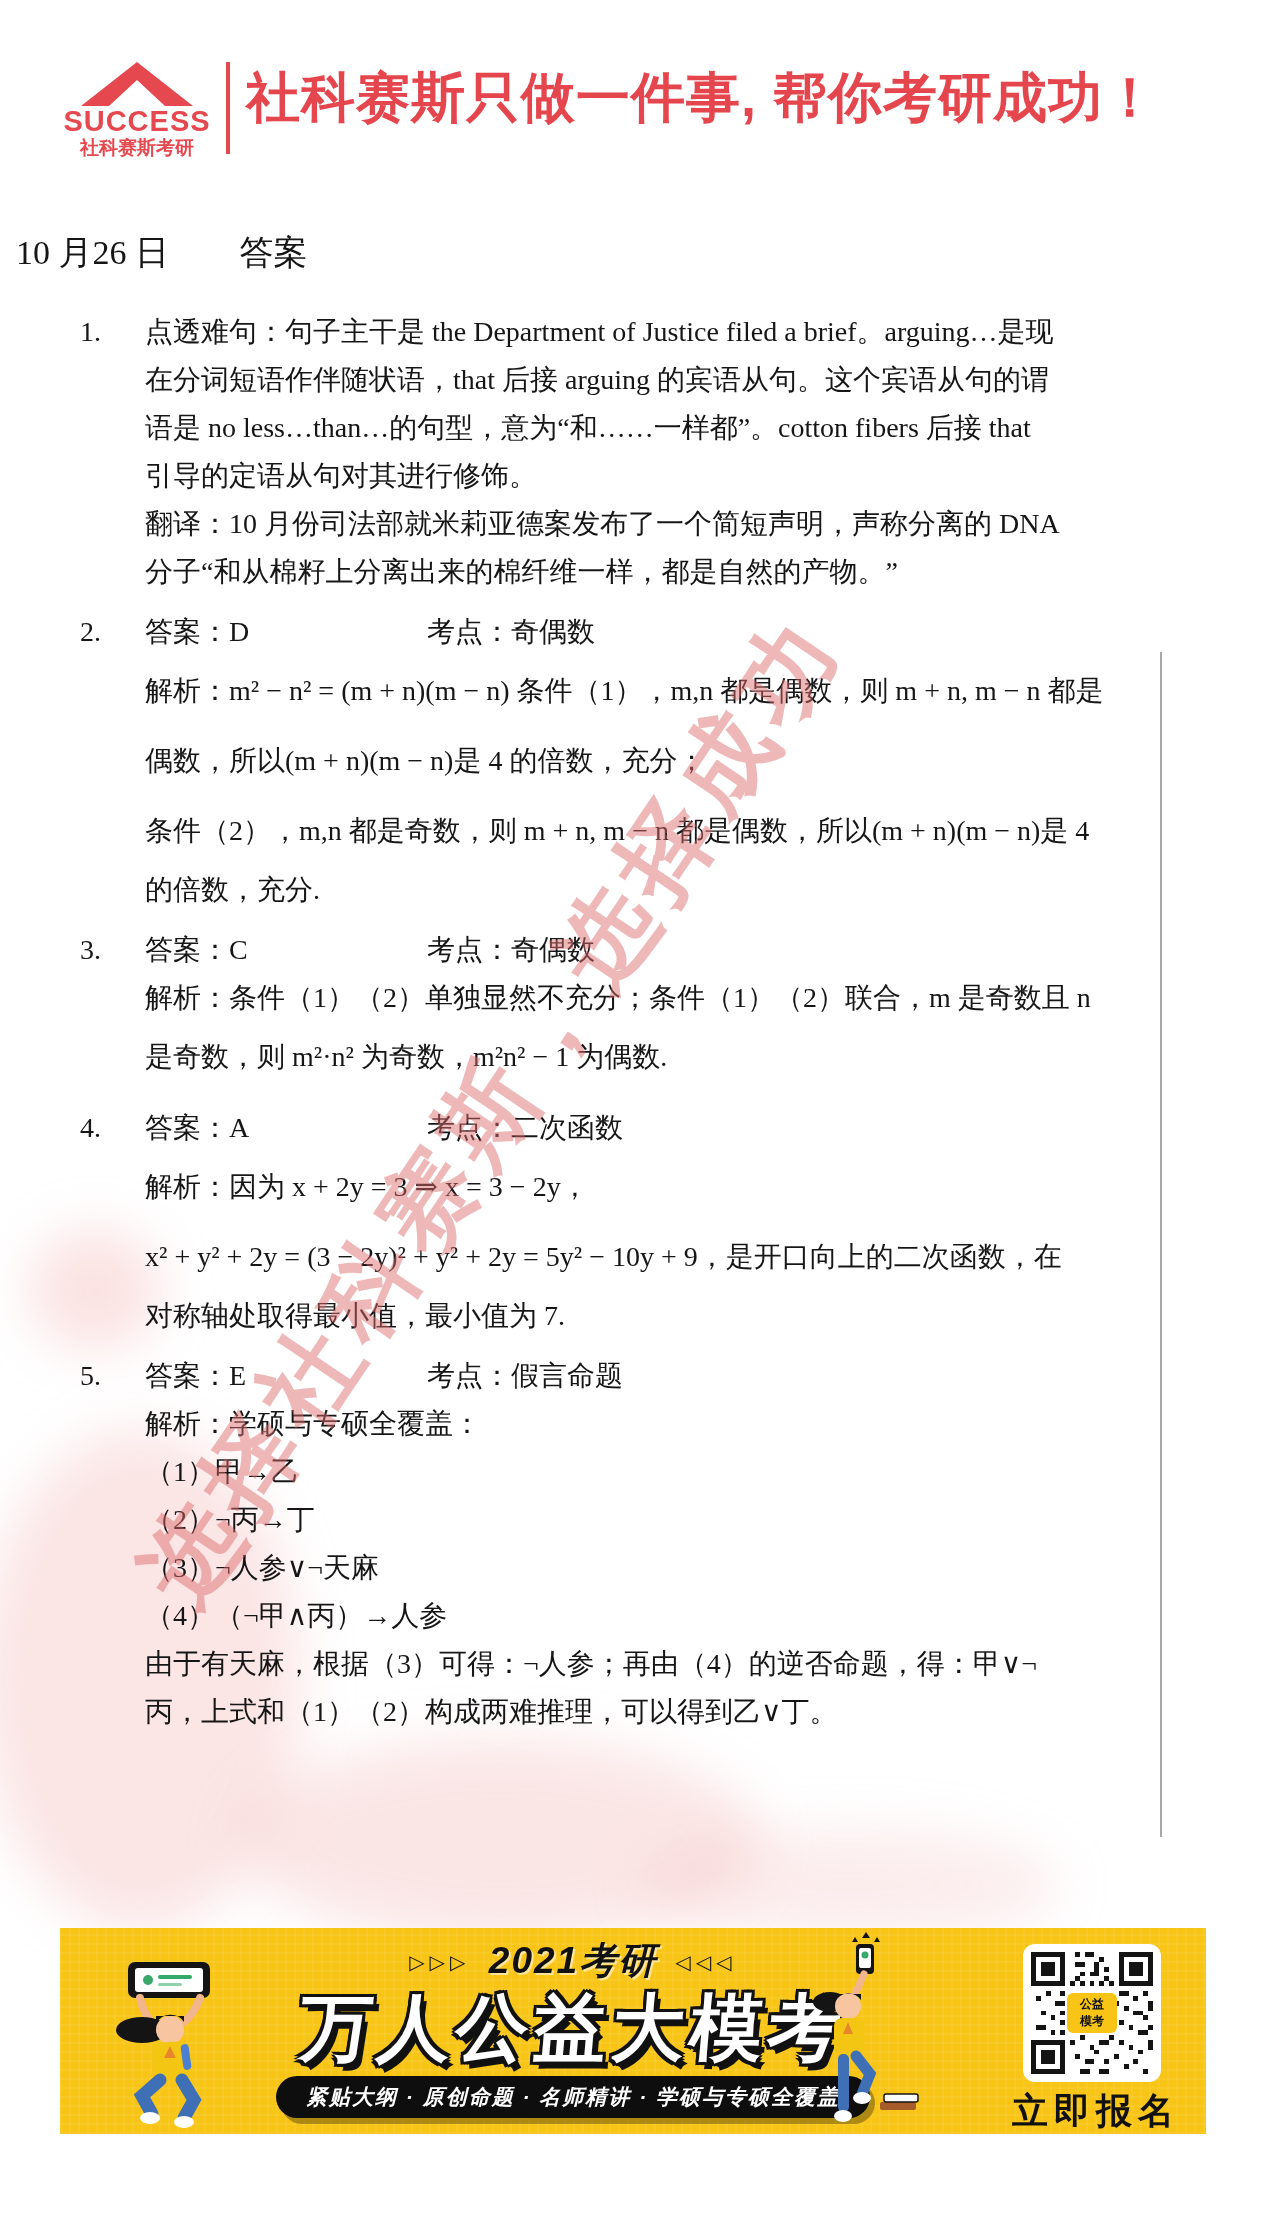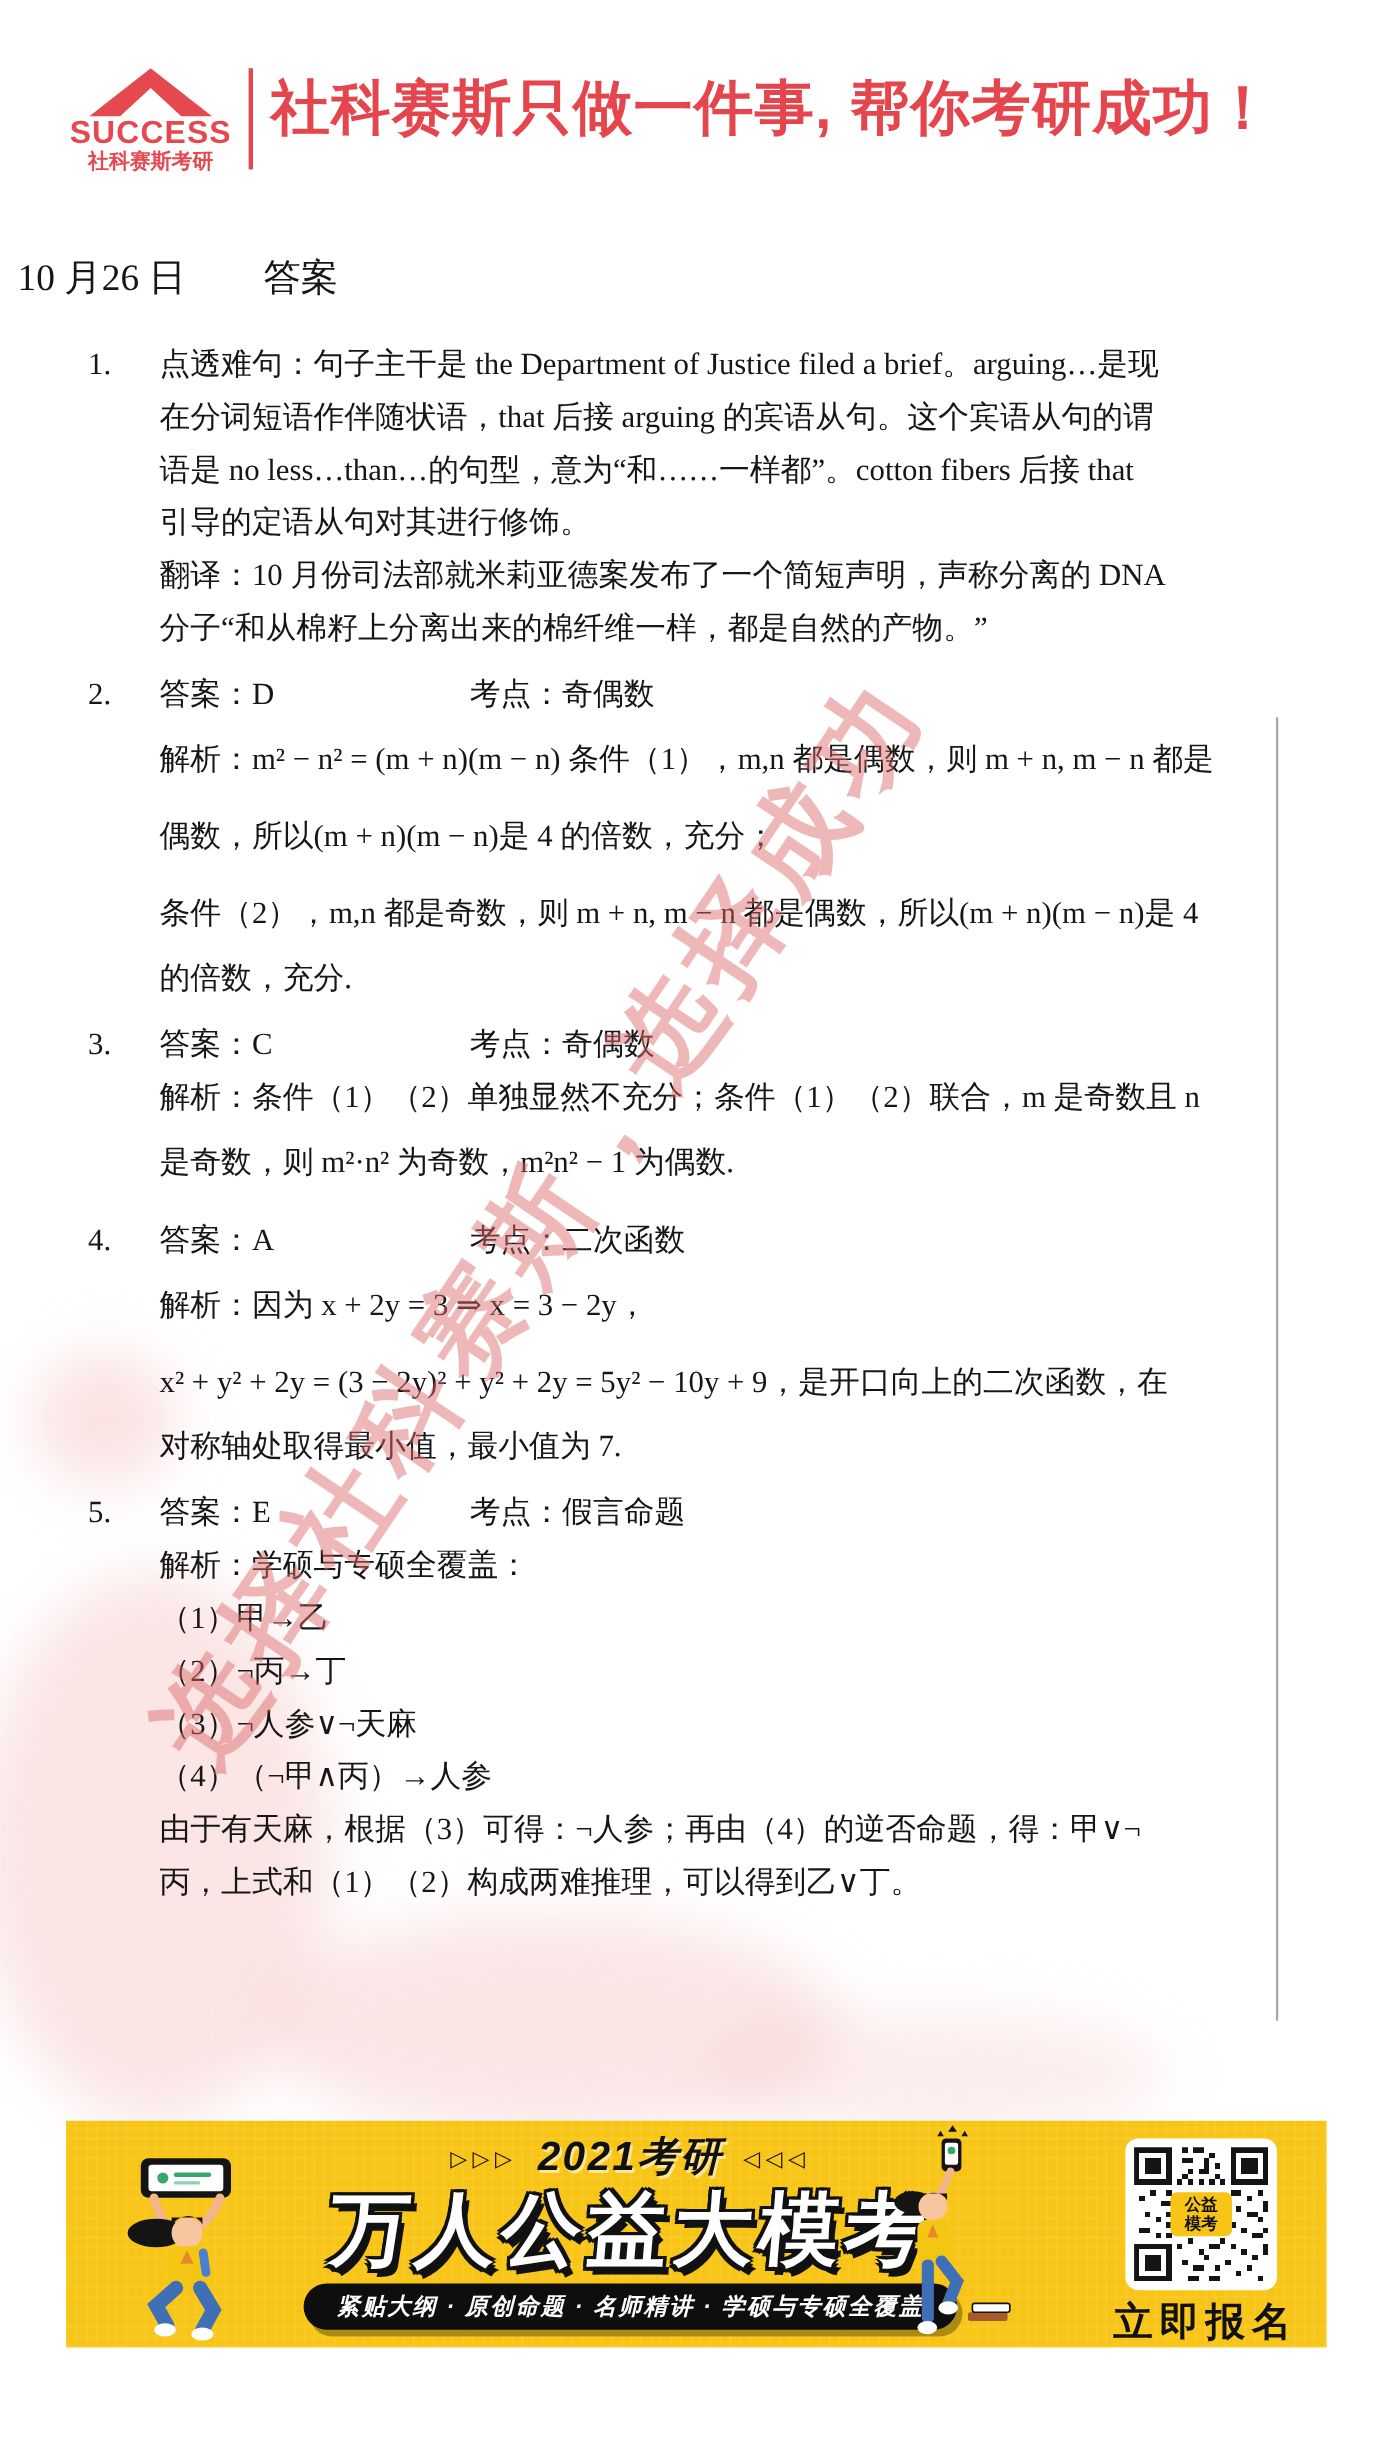--- a/index.html
+++ b/index.html
@@ -62,21 +62,21 @@
       transform:skewX(-5deg);white-space:nowrap;
       text-shadow:-3px -3px 0 #111,3px -3px 0 #111,-3px 3px 0 #111,3px 3px 0 #111,
                   0 -3px 0 #111,0 3px 0 #111,-3px 0 0 #111,3px 0 0 #111,6px 7px 0 #111;}
   .pill{display:inline-block;margin-top:8px;background:#0e0e0e;color:#ffffff;
         border-radius:30px;padding:7px 30px;font-size:21px;font-weight:700;
         letter-spacing:2px;box-shadow:5px 6px 0 rgba(0,0,0,0.3);white-space:nowrap;font-style:italic;}
   .banner-right{position:absolute;right:26px;top:16px;width:176px;text-align:center;}
   .qr{position:relative;display:inline-block;background:#ffffff;border-radius:12px;
       padding:8px;line-height:0;}
   .qr-label{position:absolute;left:50%;top:50%;transform:translate(-50%,-50%);
-      background:#f8c517;border-radius:6px;padding:3px 13px;font-size:15px;line-height:17px;
+      background:#f8c517;border-radius:6px;padding:3px 13px;font-size:12px;line-height:17px;
       font-weight:700;color:#111;}
   .cta{margin-top:5px;font-size:36px;font-weight:900;color:#111;letter-spacing:6px;
        white-space:nowrap;cursor:pointer;text-align:right;}
 </style>
 </head>
 <body>
 
 <div class="page">
 
   <div class="header">

